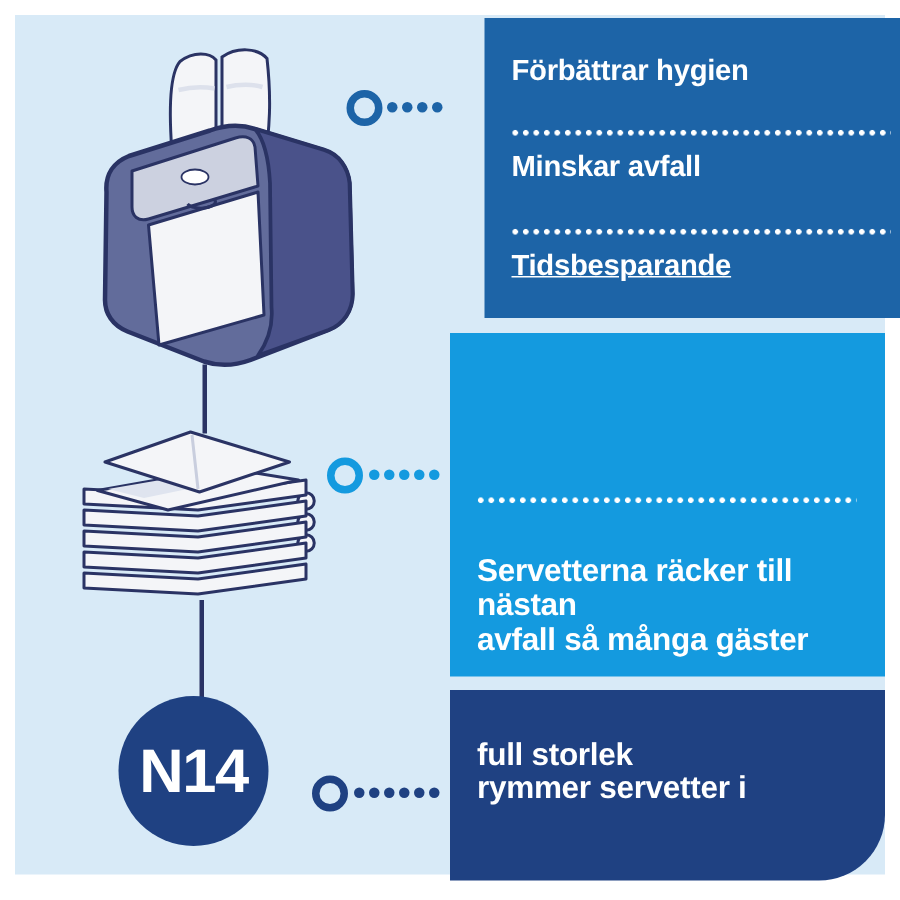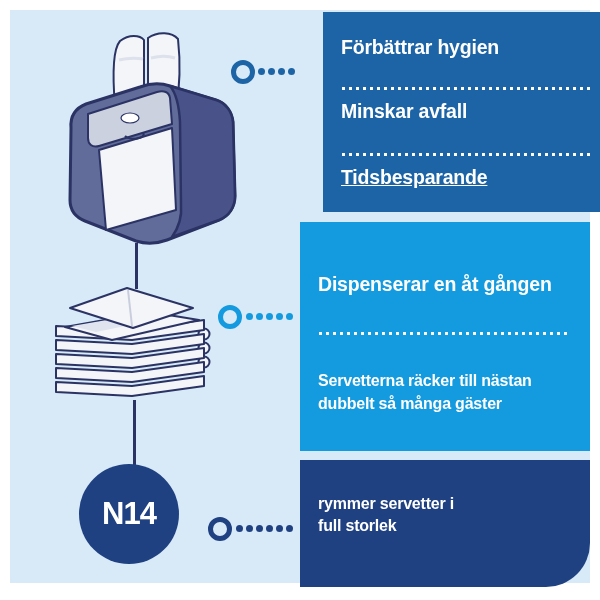--- a/index.html
+++ b/index.html
@@ -14,41 +14,41 @@
   
   .panel{position:absolute;left:300px;width:290px;color:var(--text-white);}
   #panel-hygiene{top:12px;height:200px;background:var(--panel-blue);margin-left:23px;}
   #panel-dispensing{top:222px;height:229px;background:var(--panel-cyan);}
   #panel-size{top:460px;height:127px;background:var(--panel-navy);border-radius:0 0 44px 0;}
   .panel .line{
     position:absolute;left:18px;right:4px;
     font-size:19.5px;font-weight:bold;letter-spacing:-0.2px;white-space:nowrap;
   }
   .panel .multiline{position:absolute;left:18px;right:4px;
-    font-size:16px;font-weight:bold;letter-spacing:-0.2px;}
+    font-size:21px;font-weight:bold;letter-spacing:-0.2px;}
   .dotted-divider{
     position:absolute;left:18px;width:253px;height:5px;
     background-image:radial-gradient(circle at 2.5px 2.5px, #ffffff 1.7px, rgba(255,255,255,0) 2px);
     background-size:7px 5px;background-repeat:repeat-x;
   }
   
   .ring{
     position:absolute;width:14px;height:14px;border-radius:50%;
     border:5px solid currentColor;background:transparent;
   }
   .dot-trail{position:absolute;display:flex;gap:3px;}
   .dot-trail span{width:7px;height:7px;border-radius:50%;background:currentColor;}
   
   .vline{position:absolute;width:3px;background:var(--outline-navy);}
   
   #badge{
     position:absolute;left:79px;top:464px;width:100px;height:100px;border-radius:50%;
     background:var(--panel-navy);
     display:flex;align-items:center;justify-content:center;
-    color:var(--text-white);font-size:31px;font-weight:bold;letter-spacing:-1px;
+    color:var(--text-white);font-size:41px;font-weight:bold;letter-spacing:-1px;
   }
   svg{position:absolute;display:block;}
 </style>
 </head>
 <body>
 
 <div id="canvas">
   <div class="bg"></div>
 
   <svg style="left:55px;top:28px;" width="190" height="222" viewBox="0 0 190 222">
@@ -135,27 +135,26 @@
 
   <div class="panel" id="panel-hygiene">
     <div class="line" style="top:24px;">Förbättrar hygien</div>
     <div class="dotted-divider" style="top:74px;"></div>
     <div class="line" style="top:88px;">Minskar avfall</div>
     <div class="dotted-divider" style="top:140px;"></div>
     <div class="line" style="top:154px;text-decoration:underline;">Tidsbesparande</div>
   </div>
 
   <div class="panel" id="panel-dispensing">
-    <div class="line" style="top:51px;">Dispenserar en åt gången</div>
     <div class="dotted-divider" style="top:109px;"></div>
     <div class="multiline" style="top:147px;line-height:23px;">
       <div>Servetterna räcker till nästan</div>
-      <div>dubbelt så många gäster</div>
+      <div>avfall så många gäster</div>
     </div>
   </div>
 
   <div class="panel" id="panel-size">
     <div class="multiline" style="top:33px;line-height:22px;">
+      <div>full storlek</div>
       <div>rymmer servetter i</div>
-      <div>full storlek</div>
     </div>
   </div>
 </div>
 
 </body></html>

